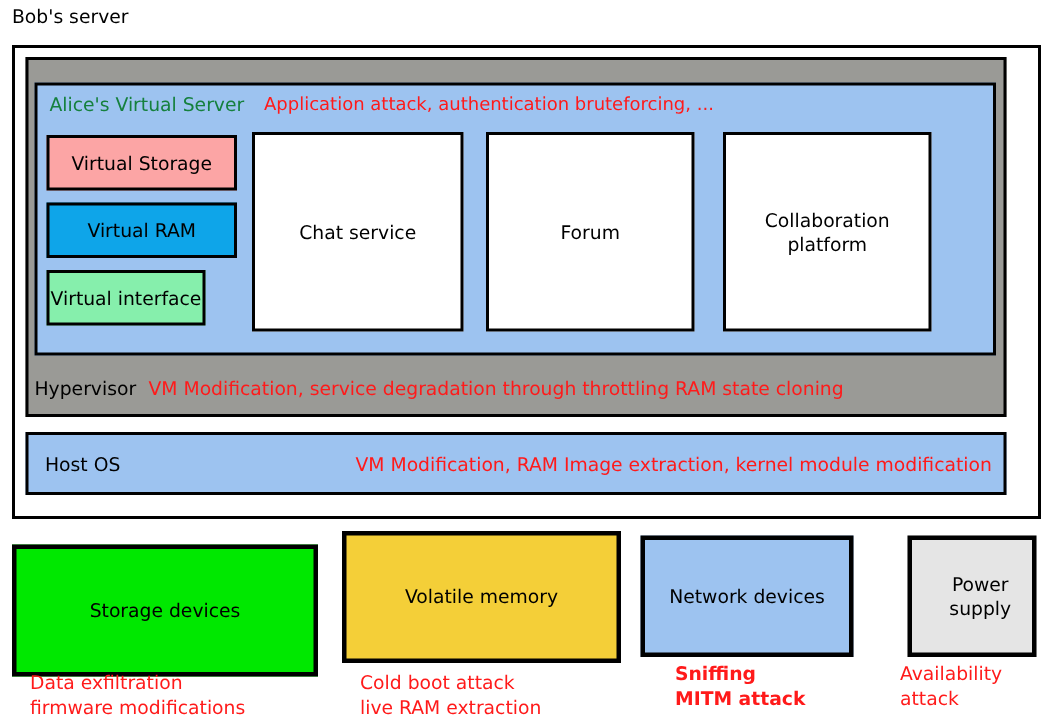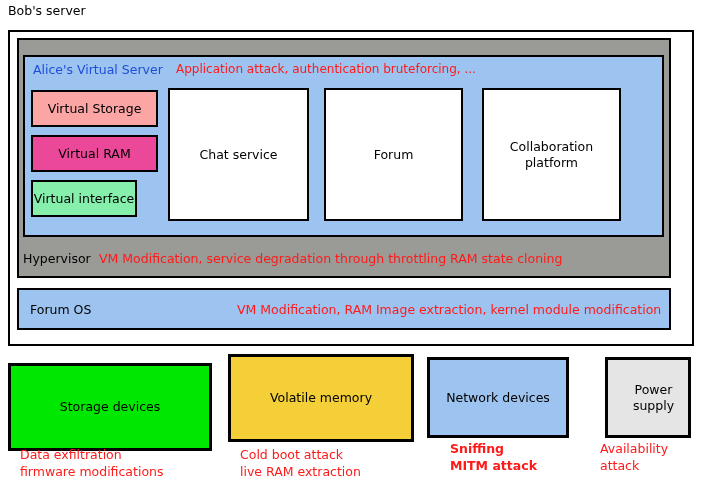--- a/index.html
+++ b/index.html
@@ -55,42 +55,42 @@
   
   #virtual-server-box {
     left: 23px; top: 55px;
     width: 641px; height: 182px;
     border: 2px solid #000000;
     background: #9dc3f0;
   }
   #virtual-server-label {
     left: 33px; top: 62px;
     font-size: 12.5px;
-    color: #1d4ed8;
+    color: #15803d;
     white-space: nowrap;
   }
   #virtual-server-threats {
     left: 176px; top: 62px;
     font-size: 12px;
     color: #ff1a1a;
     white-space: nowrap;
   }
 
   
   .resource-box {
     border: 2px solid #000000;
     display: flex;
     align-items: center;
     justify-content: center;
     font-size: 12.5px;
     color: #000000;
     text-align: center;
   }
   #virtual-storage-box { left: 31px; top: 90px;  width: 127px; height: 37px; background: #fca5a5; }
-  #virtual-ram-box     { left: 31px; top: 135px; width: 127px; height: 37px; background: #ec4899; }
+  #virtual-ram-box     { left: 31px; top: 135px; width: 127px; height: 37px; background: #0ea5e9; }
   #virtual-interface-box { left: 31px; top: 180px; width: 106px; height: 37px; background: #86efac; }
 
   
   .service-box {
     border: 2px solid #000000;
     background: #ffffff;
     display: flex;
     align-items: center;
     justify-content: center;
     font-size: 12.5px;
@@ -189,21 +189,21 @@
 <div class="abs service-box" id="service-collab">
   <span>Collaboration platform</span>
 </div>
 
 <div class="abs" id="hypervisor-label">Hypervisor</div>
 
 <div class="abs" id="hypervisor-threats">VM Modification, service degradation through throttling RAM state cloning</div>
 
 <div class="abs" id="host-os-box"></div>
 
-<div class="abs" id="host-os-label">Forum OS</div>
+<div class="abs" id="host-os-label">Host OS</div>
 
 <div class="abs" id="host-os-threats">VM Modification, RAM Image extraction, kernel module modification</div>
 
 <div class="abs hardware-box" id="hw-storage">
   <span>Storage devices</span>
 </div>
 
 <div class="abs hardware-box" id="hw-memory">
   <span>Volatile memory</span>
 </div>

